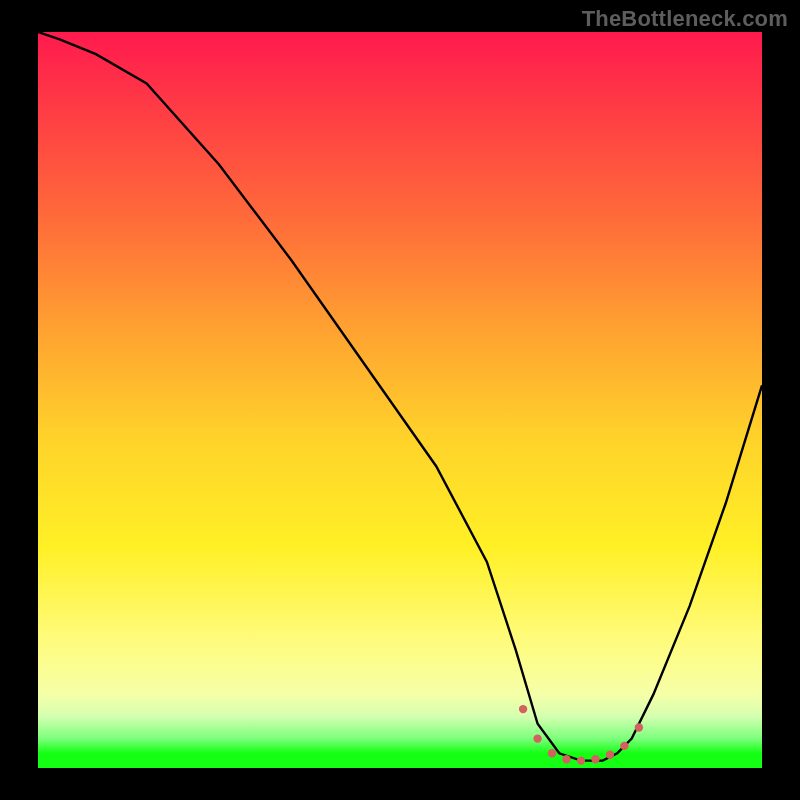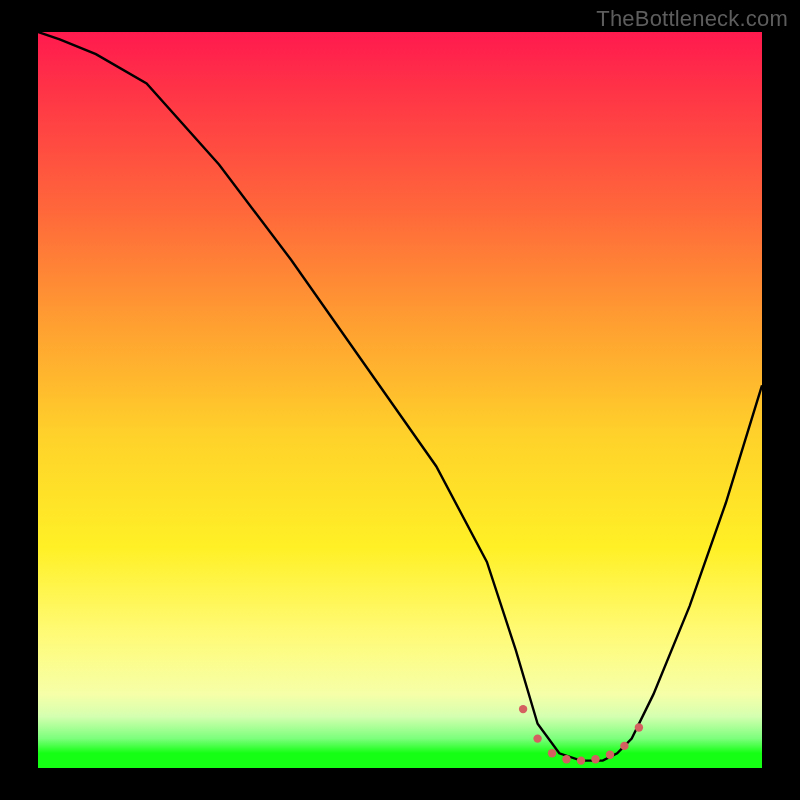--- a/index.html
+++ b/index.html
@@ -40,21 +40,21 @@
       #14ff14 98%,
       #14ff14 100%
     );
   }
   .watermark {
     position: absolute;
     top: 6px;
     right: 12px;
     color: #5d5d5d;
     font-size: 22px;
-    font-weight: 400;
+    font-weight: 700;
     letter-spacing: 0.2px;
     user-select: none;
   }
   svg.curve {
     position: absolute;
     left: 0;
     top: 0;
     width: 724px;
     height: 736px;
   }

